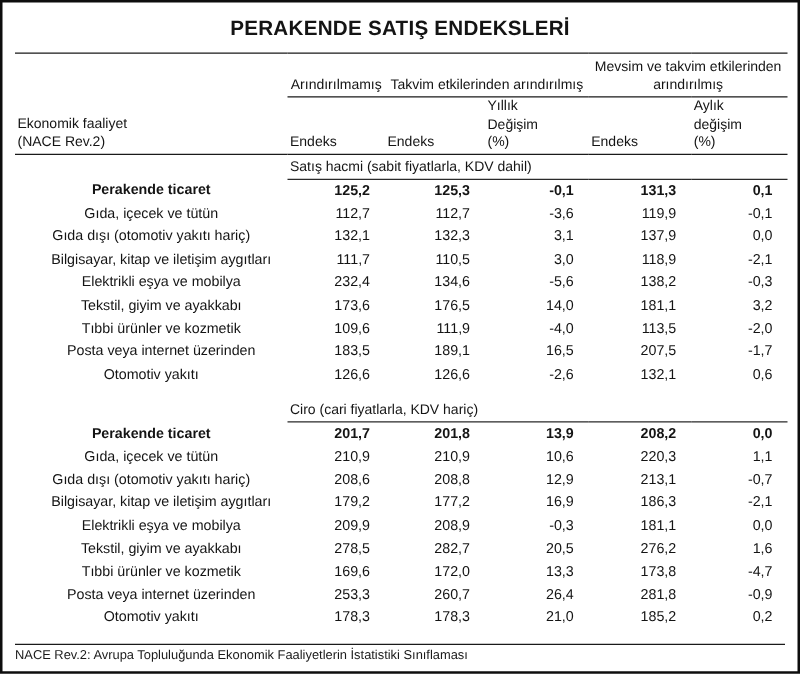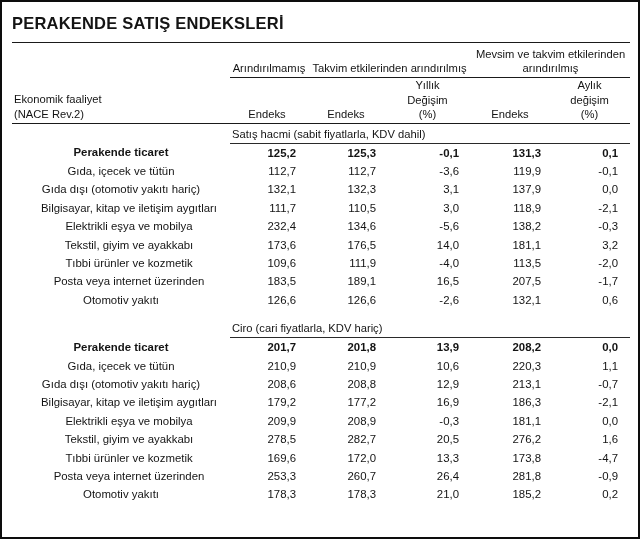--- a/index.html
+++ b/index.html
@@ -28,20 +28,21 @@
   .inner {
     position: relative;
     box-sizing: border-box;
     width: 100%;
     height: 100%;
     padding: 8px 10px 4px 10px;
   }
 
   
   .title-row {
+    text-align: center;
     padding: 4px 0 9px 0;
   }
   .title {
     font-size: 16.5px;
     font-weight: bold;
     letter-spacing: 0.2px;
     color: #141414;
   }
 
   
@@ -68,21 +69,21 @@
     font-size: 11.2px;
     line-height: 14px;
     padding: 4px 2px 2px 2px;
     color: #141414;
   }
   .grp-underline {
     border-bottom: 1.1px solid #1a1a1a;
   }
 
   .sub-head {
-    text-align: center;
+    text-align: left;
     vertical-align: bottom;
     font-size: 11.2px;
     line-height: 14.5px;
     padding: 0 6px 1px 2px;
     white-space: pre-line;
     color: #141414;
   }
 
   .corner-head {
     text-align: left;
@@ -342,15 +343,16 @@
           <td class="num">178,3</td>
           <td class="num">178,3</td>
           <td class="num">21,0</td>
           <td class="num">185,2</td>
           <td class="num">0,2</td>
         </tr>
 
       </tbody>
     </table>
 
+    <div class="footnote">NACE Rev.2: Avrupa Topluluğunda Ekonomik Faaliyetlerin İstatistiki Sınıflaması</div>
 
   </div>
 </div>
 
 </body></html>

